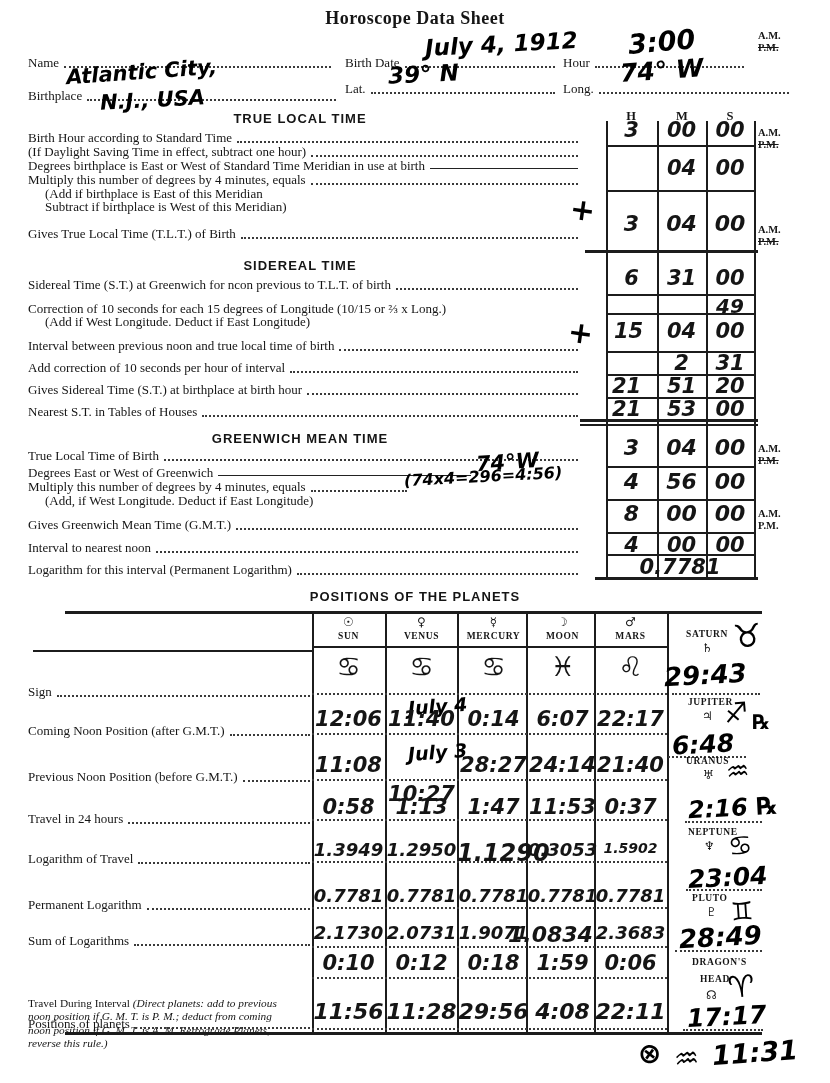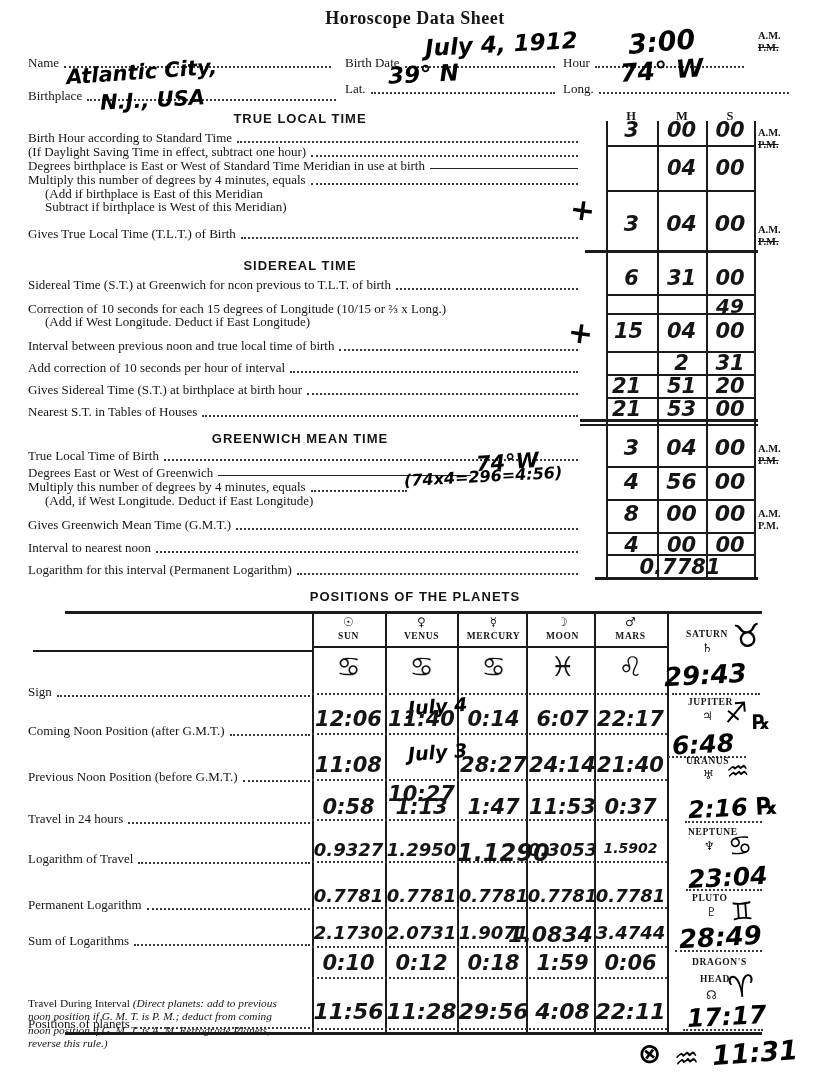--- a/index.html
+++ b/index.html
@@ -304,21 +304,21 @@
   <div class="pval" style="left:385px;top:797px">1:13</div>
   <div class="pval" style="left:457px;top:797px">1:47</div>
   <div class="pval" style="left:526px;top:797px">11:53</div>
   <div class="pval" style="left:594px;top:797px">0:37</div>
   <div class="line" style="left:28px;top:811px;width:284px">
       <span>Travel in 24 hours</span>
       <span class="leader"></span>
     </div>
   <div class="dotline" style="left:312px;top:819px;width:355px"></div>
 
-  <div class="pval" style="left:312px;top:841px;font-size:18px">0.9327</div>
+  <div class="pval" style="left:312px;top:841px;font-size:18px">1.3949</div>
   <div class="pval" style="left:385px;top:841px;font-size:18px">1.2950</div>
   <div class="pval" style="left:457px;top:841px;font-size:24px">1.1290</div>
   <div class="pval" style="left:526px;top:841px;font-size:18px">0.3053</div>
   <div class="pval" style="left:594px;top:841px;font-size:14px">1.5902</div>
   <div class="line" style="left:28px;top:851px;width:284px">
       <span>Logarithm of Travel</span>
       <span class="leader"></span>
     </div>
   <div class="dotline" style="left:312px;top:861px;width:355px"></div>
 
@@ -330,21 +330,21 @@
   <div class="line" style="left:28px;top:897px;width:284px">
       <span>Permanent Logarithm</span>
       <span class="leader"></span>
     </div>
   <div class="dotline" style="left:312px;top:907px;width:355px"></div>
 
   <div class="pval" style="left:312px;top:924px;font-size:18px">2.1730</div>
   <div class="pval" style="left:385px;top:924px;font-size:18px">2.0731</div>
   <div class="pval" style="left:457px;top:924px;font-size:18px">1.9071</div>
   <div class="pval" style="left:508px;top:924px;font-size:22px">1.0834</div>
-  <div class="pval" style="left:594px;top:924px;font-size:18px">3.4744</div>
+  <div class="pval" style="left:594px;top:924px;font-size:18px">2.3683</div>
   <div class="line" style="left:28px;top:933px;width:284px">
       <span>Sum of Logarithms</span>
       <span class="leader"></span>
     </div>
   <div class="dotline" style="left:312px;top:946px;width:355px"></div>
 
   <div class="pval" style="left:312px;top:953px">0:10</div>
   <div class="pval" style="left:385px;top:953px">0:12</div>
   <div class="pval" style="left:457px;top:953px">0:18</div>
   <div class="pval" style="left:526px;top:953px">1:59</div>

